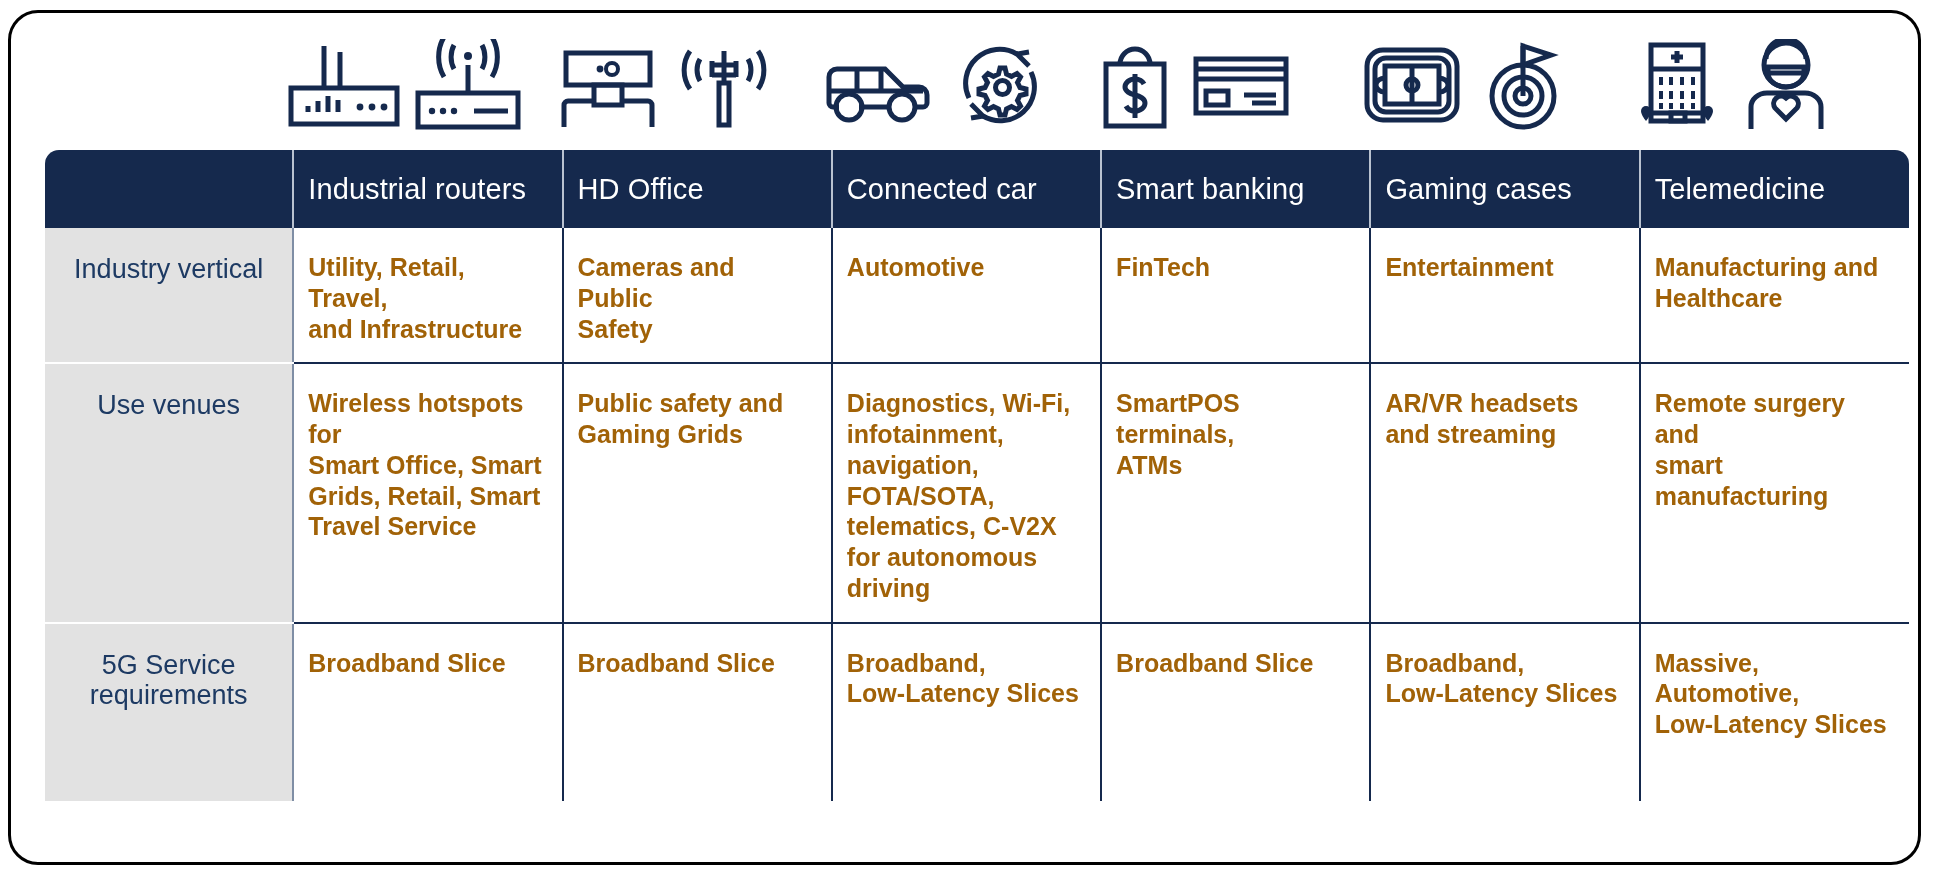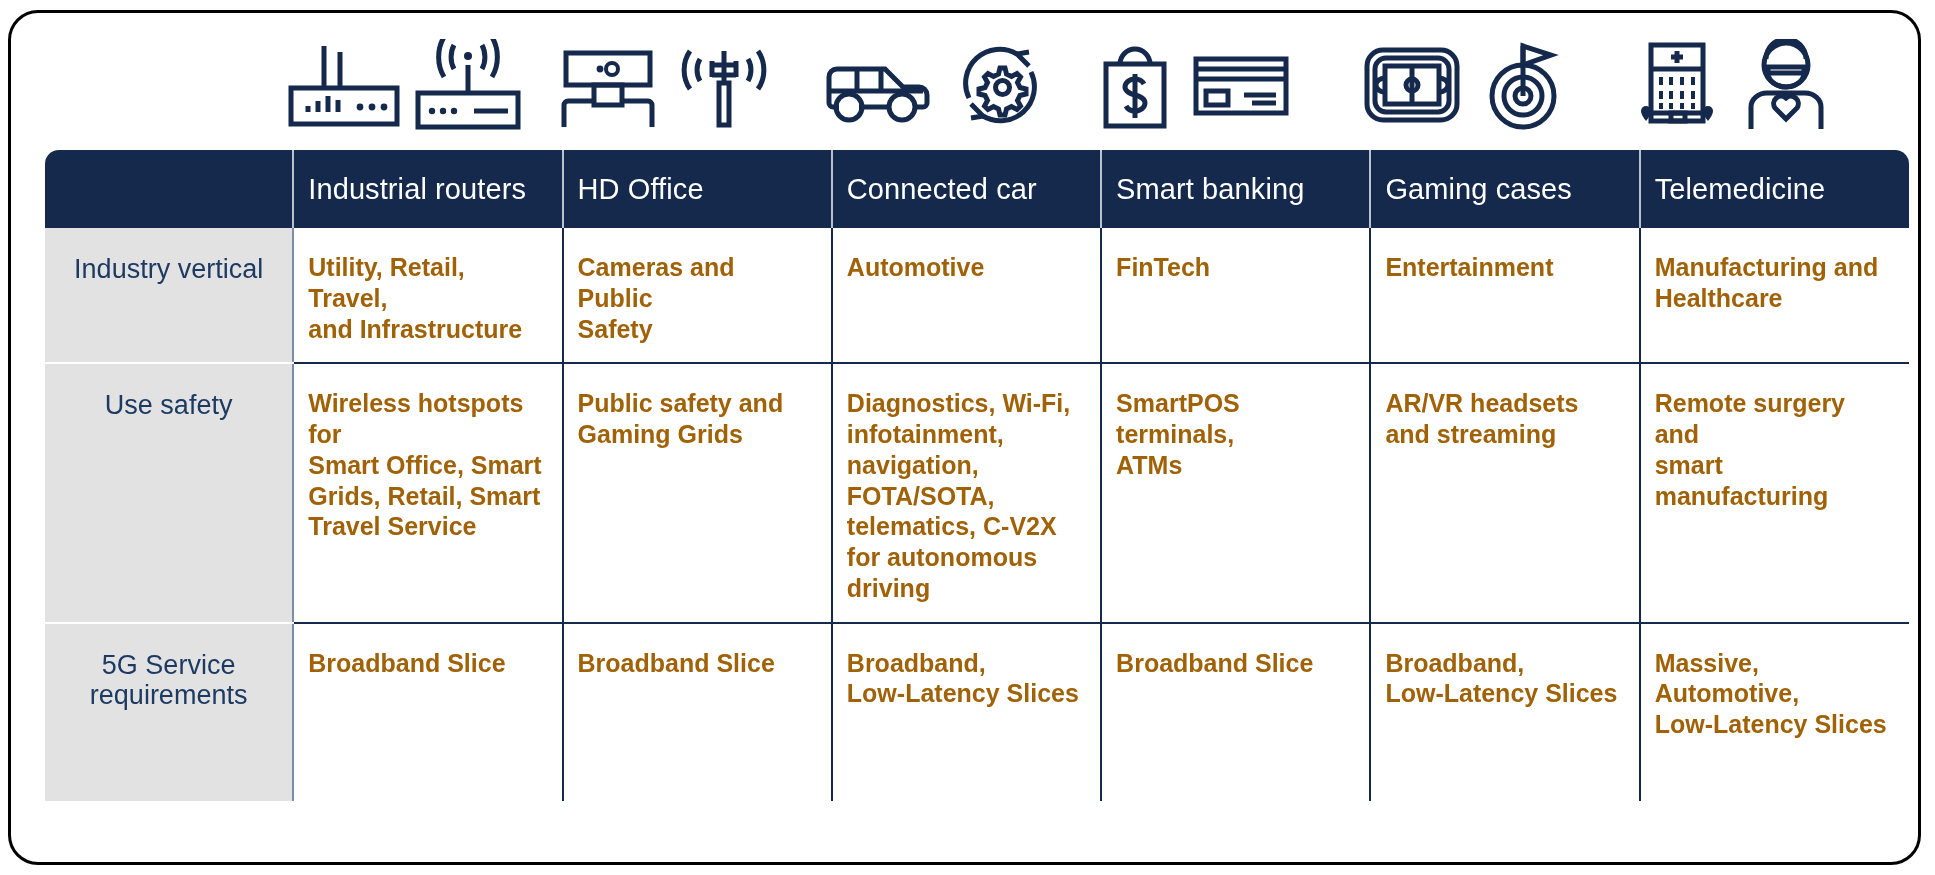--- a/index.html
+++ b/index.html
@@ -351,21 +351,21 @@
           <td class="datacell">Cameras and Public
 Safety</td>
           <td class="datacell">Automotive</td>
           <td class="datacell">FinTech</td>
           <td class="datacell">Entertainment</td>
           <td class="datacell lastcol">Manufacturing and
 Healthcare</td>
         </tr>
         <tr class="r-usecases">
           <td class="rowlabel">Use
-safety</td>
+venues</td>
           <td class="datacell">Wireless hotspots for
 Smart Office, Smart
 Grids, Retail, Smart
 Travel Service</td>
           <td class="datacell">Public safety and
 Gaming Grids</td>
           <td class="datacell">Diagnostics, Wi-Fi,
 infotainment,
 navigation,
 FOTA/SOTA,

